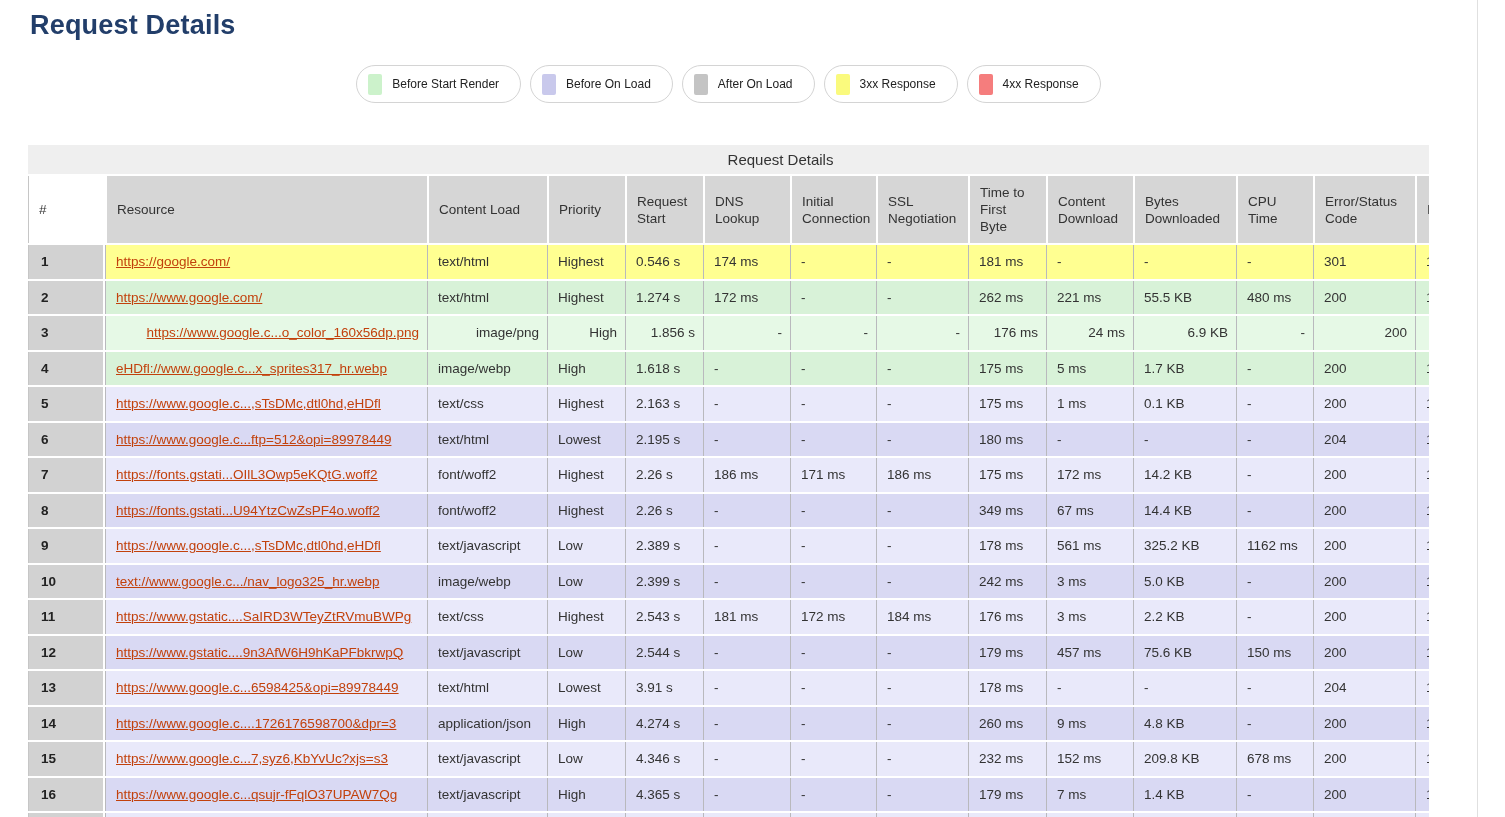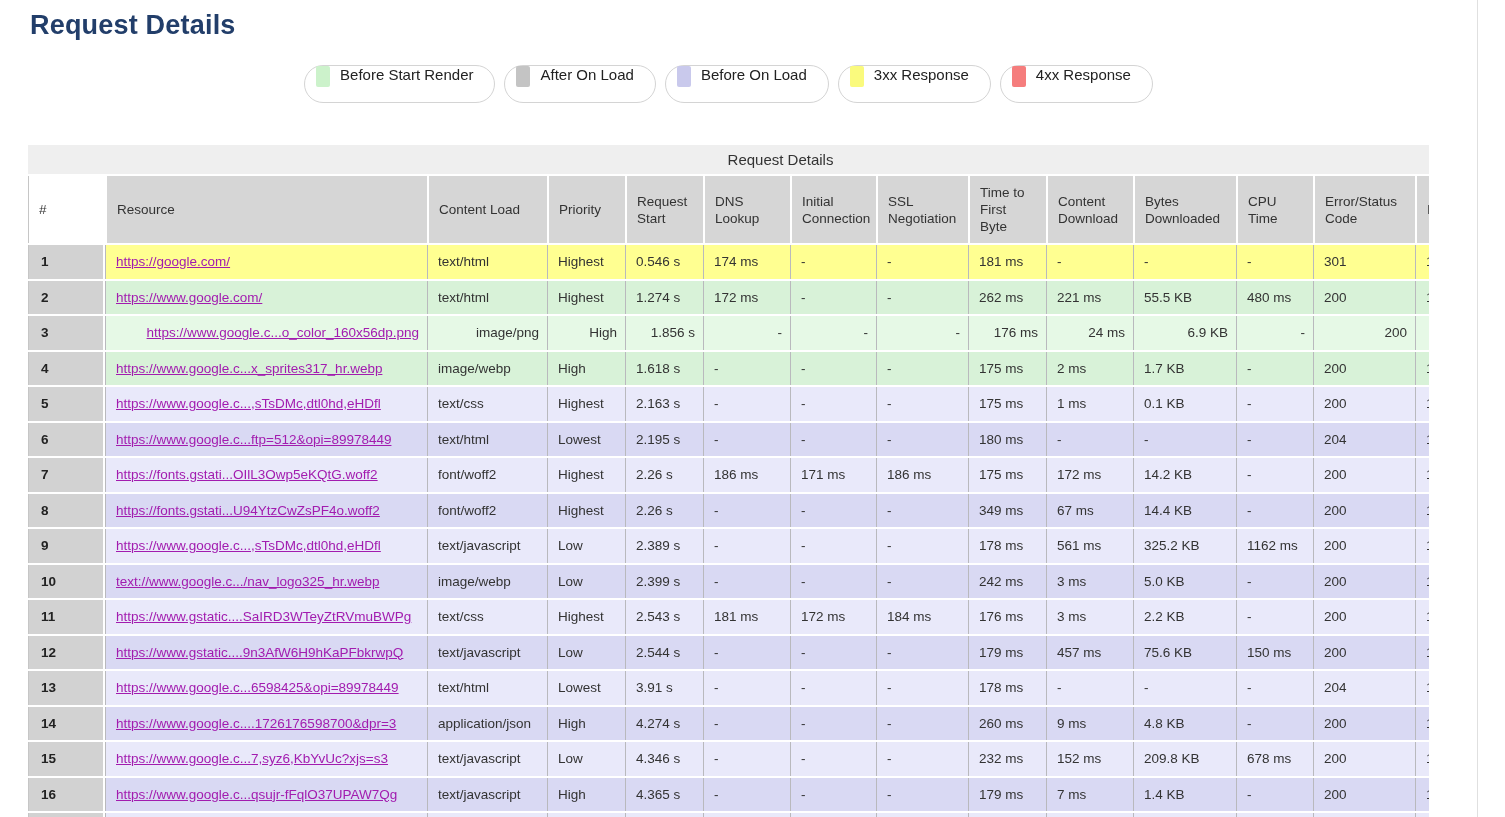--- a/index.html
+++ b/index.html
@@ -10,24 +10,24 @@
   }
   h1.page-title {
     font-size:27px; font-weight:700; color:#223e6a;
     margin:10px 0 0 30px; letter-spacing:0.2px;
   }
   .legend {
     width:1401px; margin:24px 0 0 28px;
     display:flex; justify-content:center; align-items:center; gap:9px;
   }
   .chip {
-    display:flex; align-items:flex-start; height:38px;
+    display:flex; align-items:center; height:38px;
     padding:0 21px 0 11px; background:#fff;
     border:1px solid #d4d4d4; border-radius:19px;
-    font-size:15px; color:#222; white-space:nowrap;
+    font-size:12px; color:#222; white-space:nowrap;
   }
   .swatch { width:14px; height:21px; margin-right:10px; border-radius:2px; }
 
   .table-wrap { width:1401px; margin:40px 0 0 28px; overflow:hidden; }
   table {
     width:1505px; table-layout:fixed;
     border-collapse:separate; border-spacing:0 2px;
   }
   th, td { font-weight:400; }
   .caption-cell {
@@ -49,40 +49,40 @@
   td.num {
     background:#d2d2d2; font-weight:700; color:#222;
     border-left:1px solid #c6c6c6; border-right:2px solid #fff;
     padding-left:12px;
   }
   tr.cat-3xx.odd     td.data { background:#ffff91; }
   tr.cat-render.odd  td.data { background:#e6f9e6;text-align:right; }
   tr.cat-render.even td.data { background:#d8f2d8; }
   tr.cat-onload.odd  td.data { background:#e9e9fa; }
   tr.cat-onload.even td.data { background:#d9d9f3; }
-  a.res-link { color:#a21caf; }
+  a.res-link { color:#c2410c; }
   .v-line { position:absolute; left:1477px; top:0; width:1px; height:817px; background:#e0e0e0; }
 </style>
 </head>
 <body>
 
 <h1 class="page-title">Request Details</h1>
 
 <div class="legend">
     <div class="chip">
       <span class="swatch" style="background: rgb(204, 242, 203);"></span>
       <span>Before Start Render</span>
     </div>
     <div class="chip">
+      <span class="swatch" style="background: rgb(201, 201, 236);"></span>
+      <span>Before On Load</span>
+    </div>
+    <div class="chip">
       <span class="swatch" style="background: rgb(196, 196, 196);"></span>
       <span>After On Load</span>
-    </div>
-    <div class="chip">
-      <span class="swatch" style="background: rgb(201, 201, 236);"></span>
-      <span>Before On Load</span>
     </div>
     <div class="chip">
       <span class="swatch" style="background: rgb(250, 250, 125);"></span>
       <span>3xx Response</span>
     </div>
     <div class="chip">
       <span class="swatch" style="background: rgb(245, 125, 125);"></span>
       <span>4xx Response</span>
     </div>
   </div>
@@ -170,29 +170,29 @@
           <td class="data">-</td>
           <td class="data">176 ms</td>
           <td class="data">24 ms</td>
           <td class="data">6.9 KB</td>
           <td class="data">-</td>
           <td class="data">200</td>
           <td class="data">1</td>
         </tr>
         <tr class="cat-render even">
           <td class="num">4</td>
-          <td class="data"><a class="res-link" href="#">https://www.google.c...x_sprites317_hr.webp</a></td>
+          <td class="data"><a class="res-link" href="#">eHDfl://www.google.c...x_sprites317_hr.webp</a></td>
           <td class="data">image/webp</td>
           <td class="data">High</td>
           <td class="data">1.618 s</td>
           <td class="data">-</td>
           <td class="data">-</td>
           <td class="data">-</td>
           <td class="data">175 ms</td>
-          <td class="data">2 ms</td>
+          <td class="data">5 ms</td>
           <td class="data">1.7 KB</td>
           <td class="data">-</td>
           <td class="data">200</td>
           <td class="data">1</td>
         </tr>
         <tr class="cat-onload odd">
           <td class="num">5</td>
           <td class="data"><a class="res-link" href="#">https://www.google.c...,sTsDMc,dtl0hd,eHDfl</a></td>
           <td class="data">text/css</td>
           <td class="data">Highest</td>

